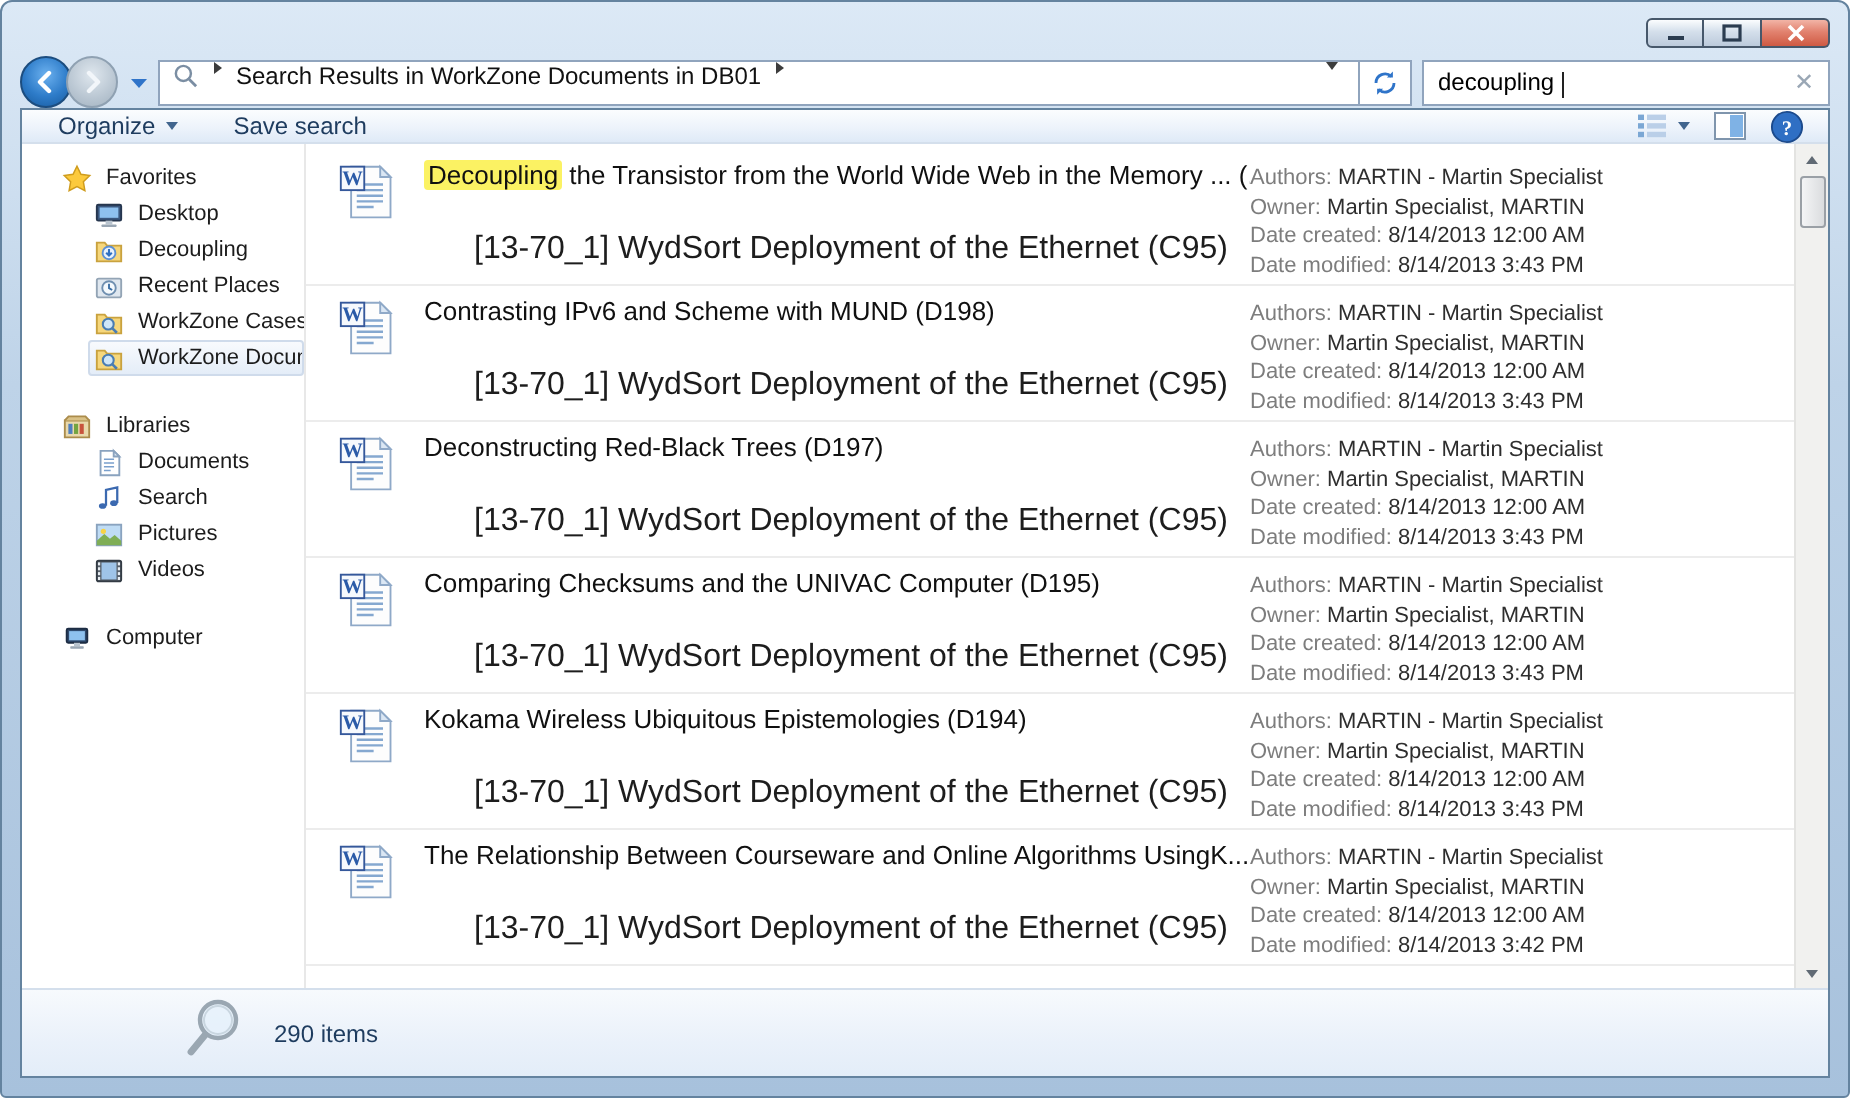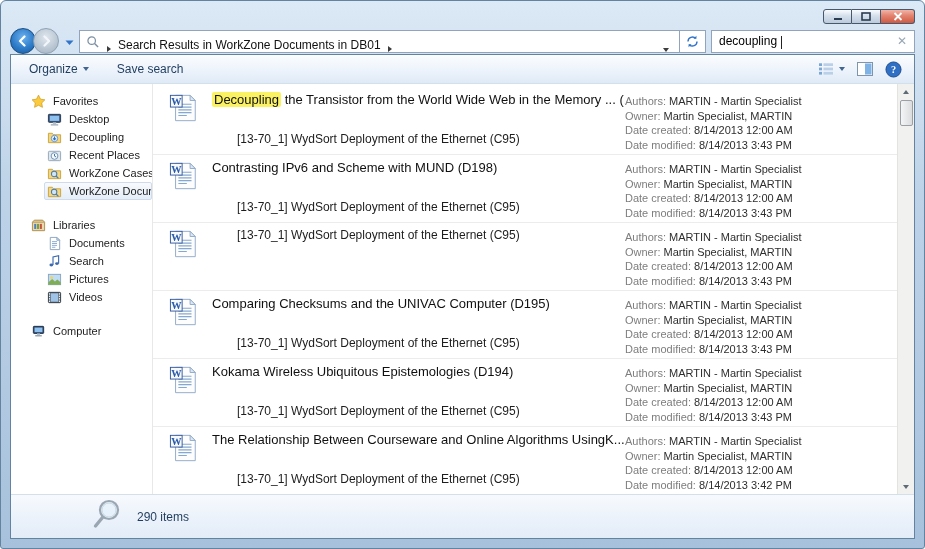--- a/index.html
+++ b/index.html
@@ -13,54 +13,54 @@
   .win-btn.maxb { border-left:none; }
   .win-btn.closeb { width:34px; border-left:none; border-radius:0 3px 3px 0; background:linear-gradient(#f2b4a6,#e2826f 45%,#cf5a43); }
 
   
   .navrow { position:absolute; top:27px; left:9px; right:9px; height:26px; display:flex; align-items:center; }
   .nav-circle { width:26px; height:26px; border-radius:50%; display:flex; align-items:center; justify-content:center; flex-shrink:0; }
   .back { background:radial-gradient(circle at 50% 35%,#6cb1ef 0%,#2e7cc9 55%,#175a9e 100%); border:1px solid #1c4d7f; }
   .fwd  { background:radial-gradient(circle at 50% 35%,#dfe7ee 0%,#b9c6d2 60%,#a2b2c0 100%); border:1px solid #8fa1b2; margin-left:-3px; }
   .nav-chevron { margin:0 5px 0 6px; }
   .addr-wrap { flex:1; display:flex; height:23px; }
-  .addressbar { flex:1; background:#fff; border:1px solid #90a4bd; display:flex; align-items:flex-end; padding:0 6px; font-size:12px; color:#111; }
+  .addressbar { flex:1; background:#fff; border:1px solid #90a4bd; display:flex; align-items:flex-start; padding:0 6px; font-size:12px; color:#111; }
   .addressbar .crumb-text { margin:0 7px; white-space:nowrap; overflow:hidden; }
   .addr-dd { margin-left:auto; padding:0 4px; display:flex; align-items:center; }
   .refresh-btn { width:26px; background:#fff; border:1px solid #90a4bd; border-left:none; display:flex; align-items:center; justify-content:center; }
   .tri-r { width:0; height:0; border-top:3.5px solid transparent; border-bottom:3.5px solid transparent; border-left:4.5px solid #3c3c3c; display:inline-block; }
   .tri-d { width:0; height:0; border-left:3.5px solid transparent; border-right:3.5px solid transparent; border-top:4px solid #41658e; display:inline-block; }
   .search-wrap { width:204px; margin-left:5px; height:23px; background:#fff; border:1px solid #90a4bd; display:flex; align-items:center; padding:0 7px; position:relative; }
   .search-wrap input { border:none; outline:none; flex:1; font:12px "Liberation Sans",sans-serif; color:#000; padding:0; background:transparent; }
   .search-caret { position:absolute; left:69px; top:5px; width:1px; height:13px; background:#222; }
   .search-clear { color:#9aa7b5; font-size:12px; margin-left:4px; line-height:1; }
 
   
   .frame { position:absolute; top:53px; left:9px; right:9px; bottom:9px; border:1px solid #64839f; background:#fff; display:flex; flex-direction:column; overflow:hidden; }
-  .toolbar { height:29px; flex-shrink:0; background:linear-gradient(#fbfdfe,#edf3fb 55%,#dfeaf7); border-bottom:1px solid #d4dfec; display:flex; align-items:center; padding:4px 12px; color:#1e3c5f; font-size:12px; }
+  .toolbar { height:17px; flex-shrink:0; background:linear-gradient(#fbfdfe,#edf3fb 55%,#dfeaf7); border-bottom:1px solid #d4dfec; display:flex; align-items:center; padding:4px 12px; color:#1e3c5f; font-size:12px; }
   .tool-btn { display:flex; align-items:center; gap:5px; padding:4px 6px; border-radius:2px; }
   .tool-btn + .tool-btn { margin-left:16px; }
   .tool-right { margin-left:auto; display:flex; align-items:center; gap:12px; }
   .views-group { display:flex; align-items:center; gap:5px; }
 
   .main { flex:1; display:flex; overflow:hidden; background:#fff; }
   .sidebar { width:142px; flex-shrink:0; border-right:1px solid #e8e8e8; padding-top:8px; overflow:hidden; }
   .side-item { display:flex; align-items:center; height:18px; font-size:11px; color:#1c1c1c; white-space:nowrap; overflow:hidden; padding-left:20px; }
   .side-item.level1 { padding-left:36px; }
   .side-item.gap { margin-top:16px; }
   .side-item .icn { width:16px; height:16px; margin-right:6px; flex-shrink:0; display:flex; align-items:center; }
   .side-item.selected { padding-left:2px; margin-left:33px; background:linear-gradient(#f8fafd,#e4edf8); border:1px solid #cfdbeb; border-radius:2px; }
 
   .filelist { flex:1; overflow:hidden; padding-top:3px; }
   .row { height:68px; display:flex; padding:5px 4px 0 16px; border-bottom:1px solid #ececec; }
   .doc-icon { width:32px; margin-right:11px; padding-top:1px; flex-shrink:0; }
   .row-mid { flex:1; display:flex; flex-direction:column; justify-content:space-between; padding-bottom:8px; overflow:hidden; }
   .row-title { font-size:13px; color:#101010; white-space:nowrap; overflow:hidden; }
   .hl { background:#fbf263; border-radius:2px; padding:0 2px; }
-  .row-sub { font-size:12px; color:#1d1d1d; white-space:nowrap;padding-left:25px; }
+  .row-sub { font-size:16px; color:#1d1d1d; white-space:nowrap;padding-left:25px; }
   .row-meta { width:268px; flex-shrink:0; font-size:11px; line-height:14.5px; padding-top:2px; white-space:nowrap; overflow:hidden; }
   .mlabel { color:#7d7d7d; }
   .mval { color:#2e2e2e; }
 
   .vscroll { width:17px; flex-shrink:0; background:#f1f1ef; border-left:1px solid #e3e3e1; display:flex; flex-direction:column; align-items:center; }
   .sb-btn { height:15px; width:100%; display:flex; align-items:center; justify-content:center; }
   .tri-up { width:0; height:0; border-left:3.5px solid transparent; border-right:3.5px solid transparent; border-bottom:4px solid #606a74; }
   .tri-dn { width:0; height:0; border-left:3.5px solid transparent; border-right:3.5px solid transparent; border-top:4px solid #606a74; }
   .sb-thumb { width:13px; height:26px; margin-top:1px; background:linear-gradient(90deg,#f4f5f6,#dadcde); border:1px solid #9aa0a6; border-radius:2px; }
   .sb-spacer { flex:1; }
@@ -348,20 +348,21 @@
           </div>
           <div class="row">
             <div class="doc-icon"><svg width="30" height="30" viewBox="0 0 32 32">
                 <path d="M7 2.5h15.5l5.5 5.5v21.5H7z" fill="#fdfdfd" stroke="#8fa9c8"></path>
                 <path d="M22.5 2.5l5.5 5.5h-5.5z" fill="#dbe7f4" stroke="#8fa9c8"></path>
                 <path d="M10 12h14M10 15h14M10 18h14M10 21h14M10 24h9" stroke="#85a8d0" stroke-width="1.3"></path>
                 <rect x="1.5" y="2.5" width="12.5" height="12.5" fill="#f6f9fd" stroke="#35589b"></rect>
                 <text x="7.8" y="12.4" font-size="11" font-weight="bold" fill="#2b5ba8" text-anchor="middle" font-family="Liberation Serif, serif">W</text>
               </svg></div>
             <div class="row-mid">
+              <div class="row-title"><span>Deconstructing Red-Black Trees (D197)</span></div>
               <div class="row-sub">[13-70_1] WydSort Deployment of the Ethernet (C95)</div>
             </div>
             <div class="row-meta">
               <div><span class="mlabel">Authors:</span> <span class="mval">MARTIN - Martin Specialist</span></div>
               <div><span class="mlabel">Owner:</span> <span class="mval">Martin Specialist, MARTIN</span></div>
               <div><span class="mlabel">Date created:</span> <span class="mval">8/14/2013 12:00 AM</span></div>
               <div><span class="mlabel">Date modified:</span> <span class="mval">8/14/2013 3:43 PM</span></div>
             </div>
           </div>
           <div class="row">

